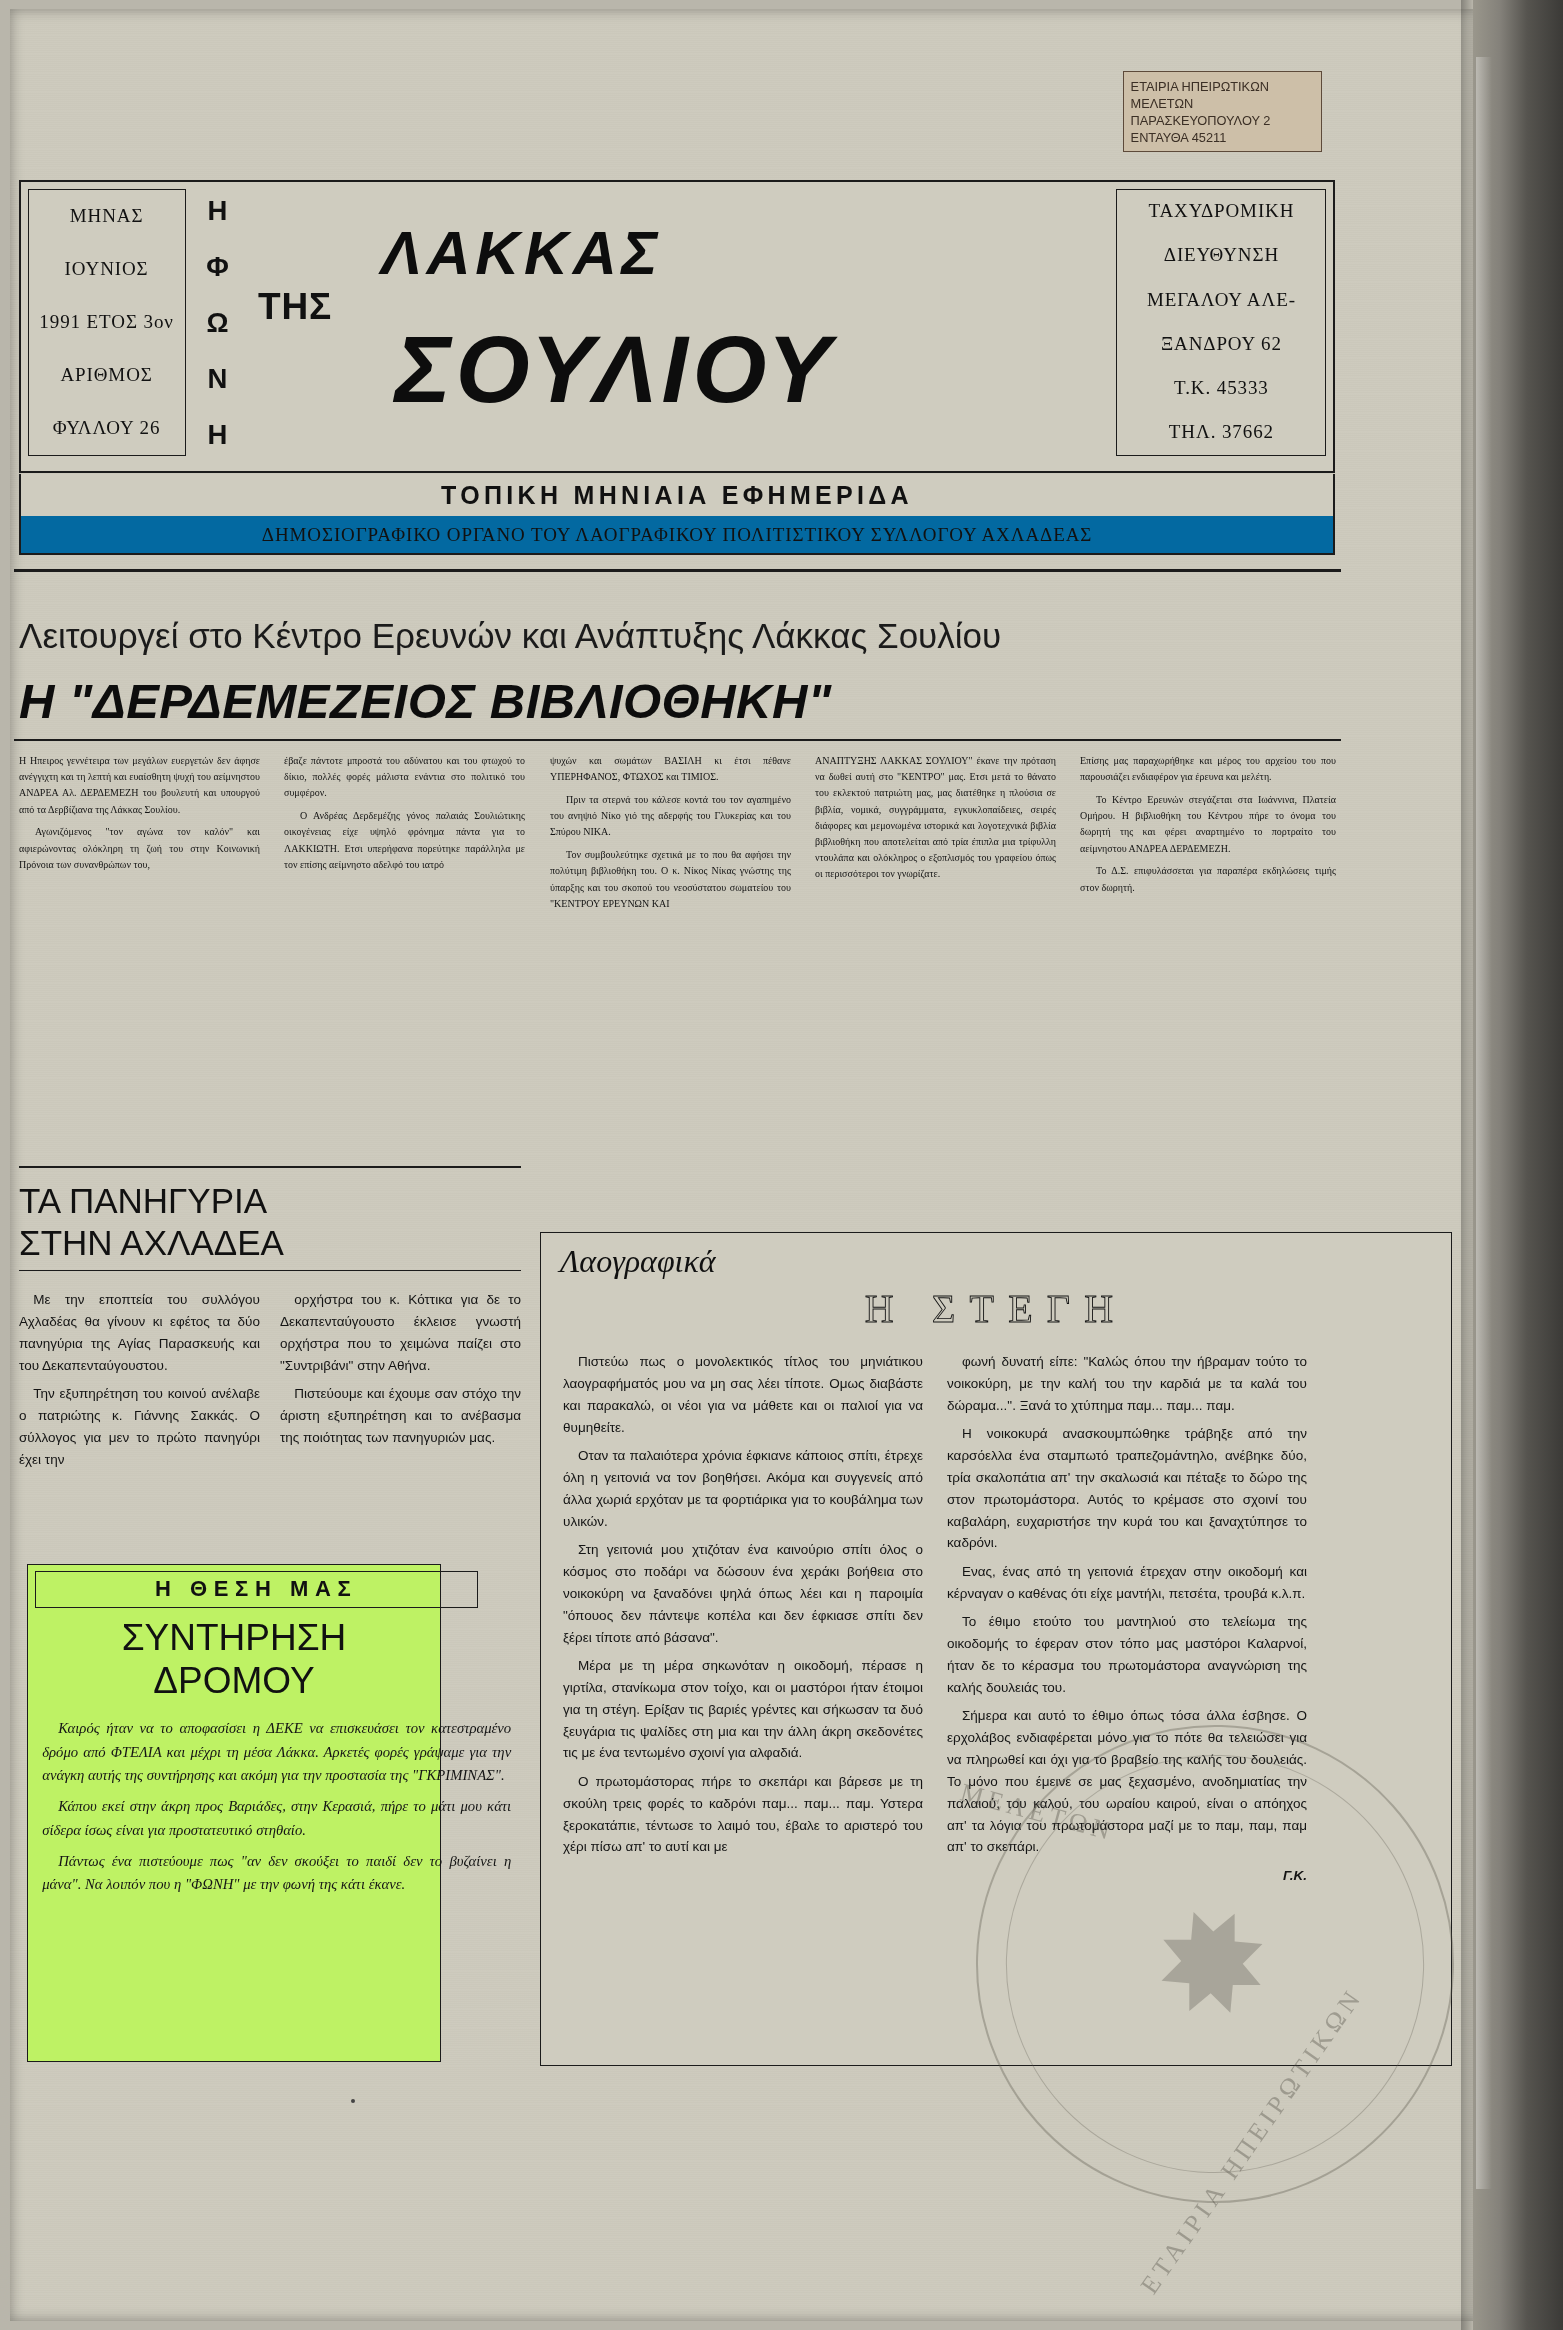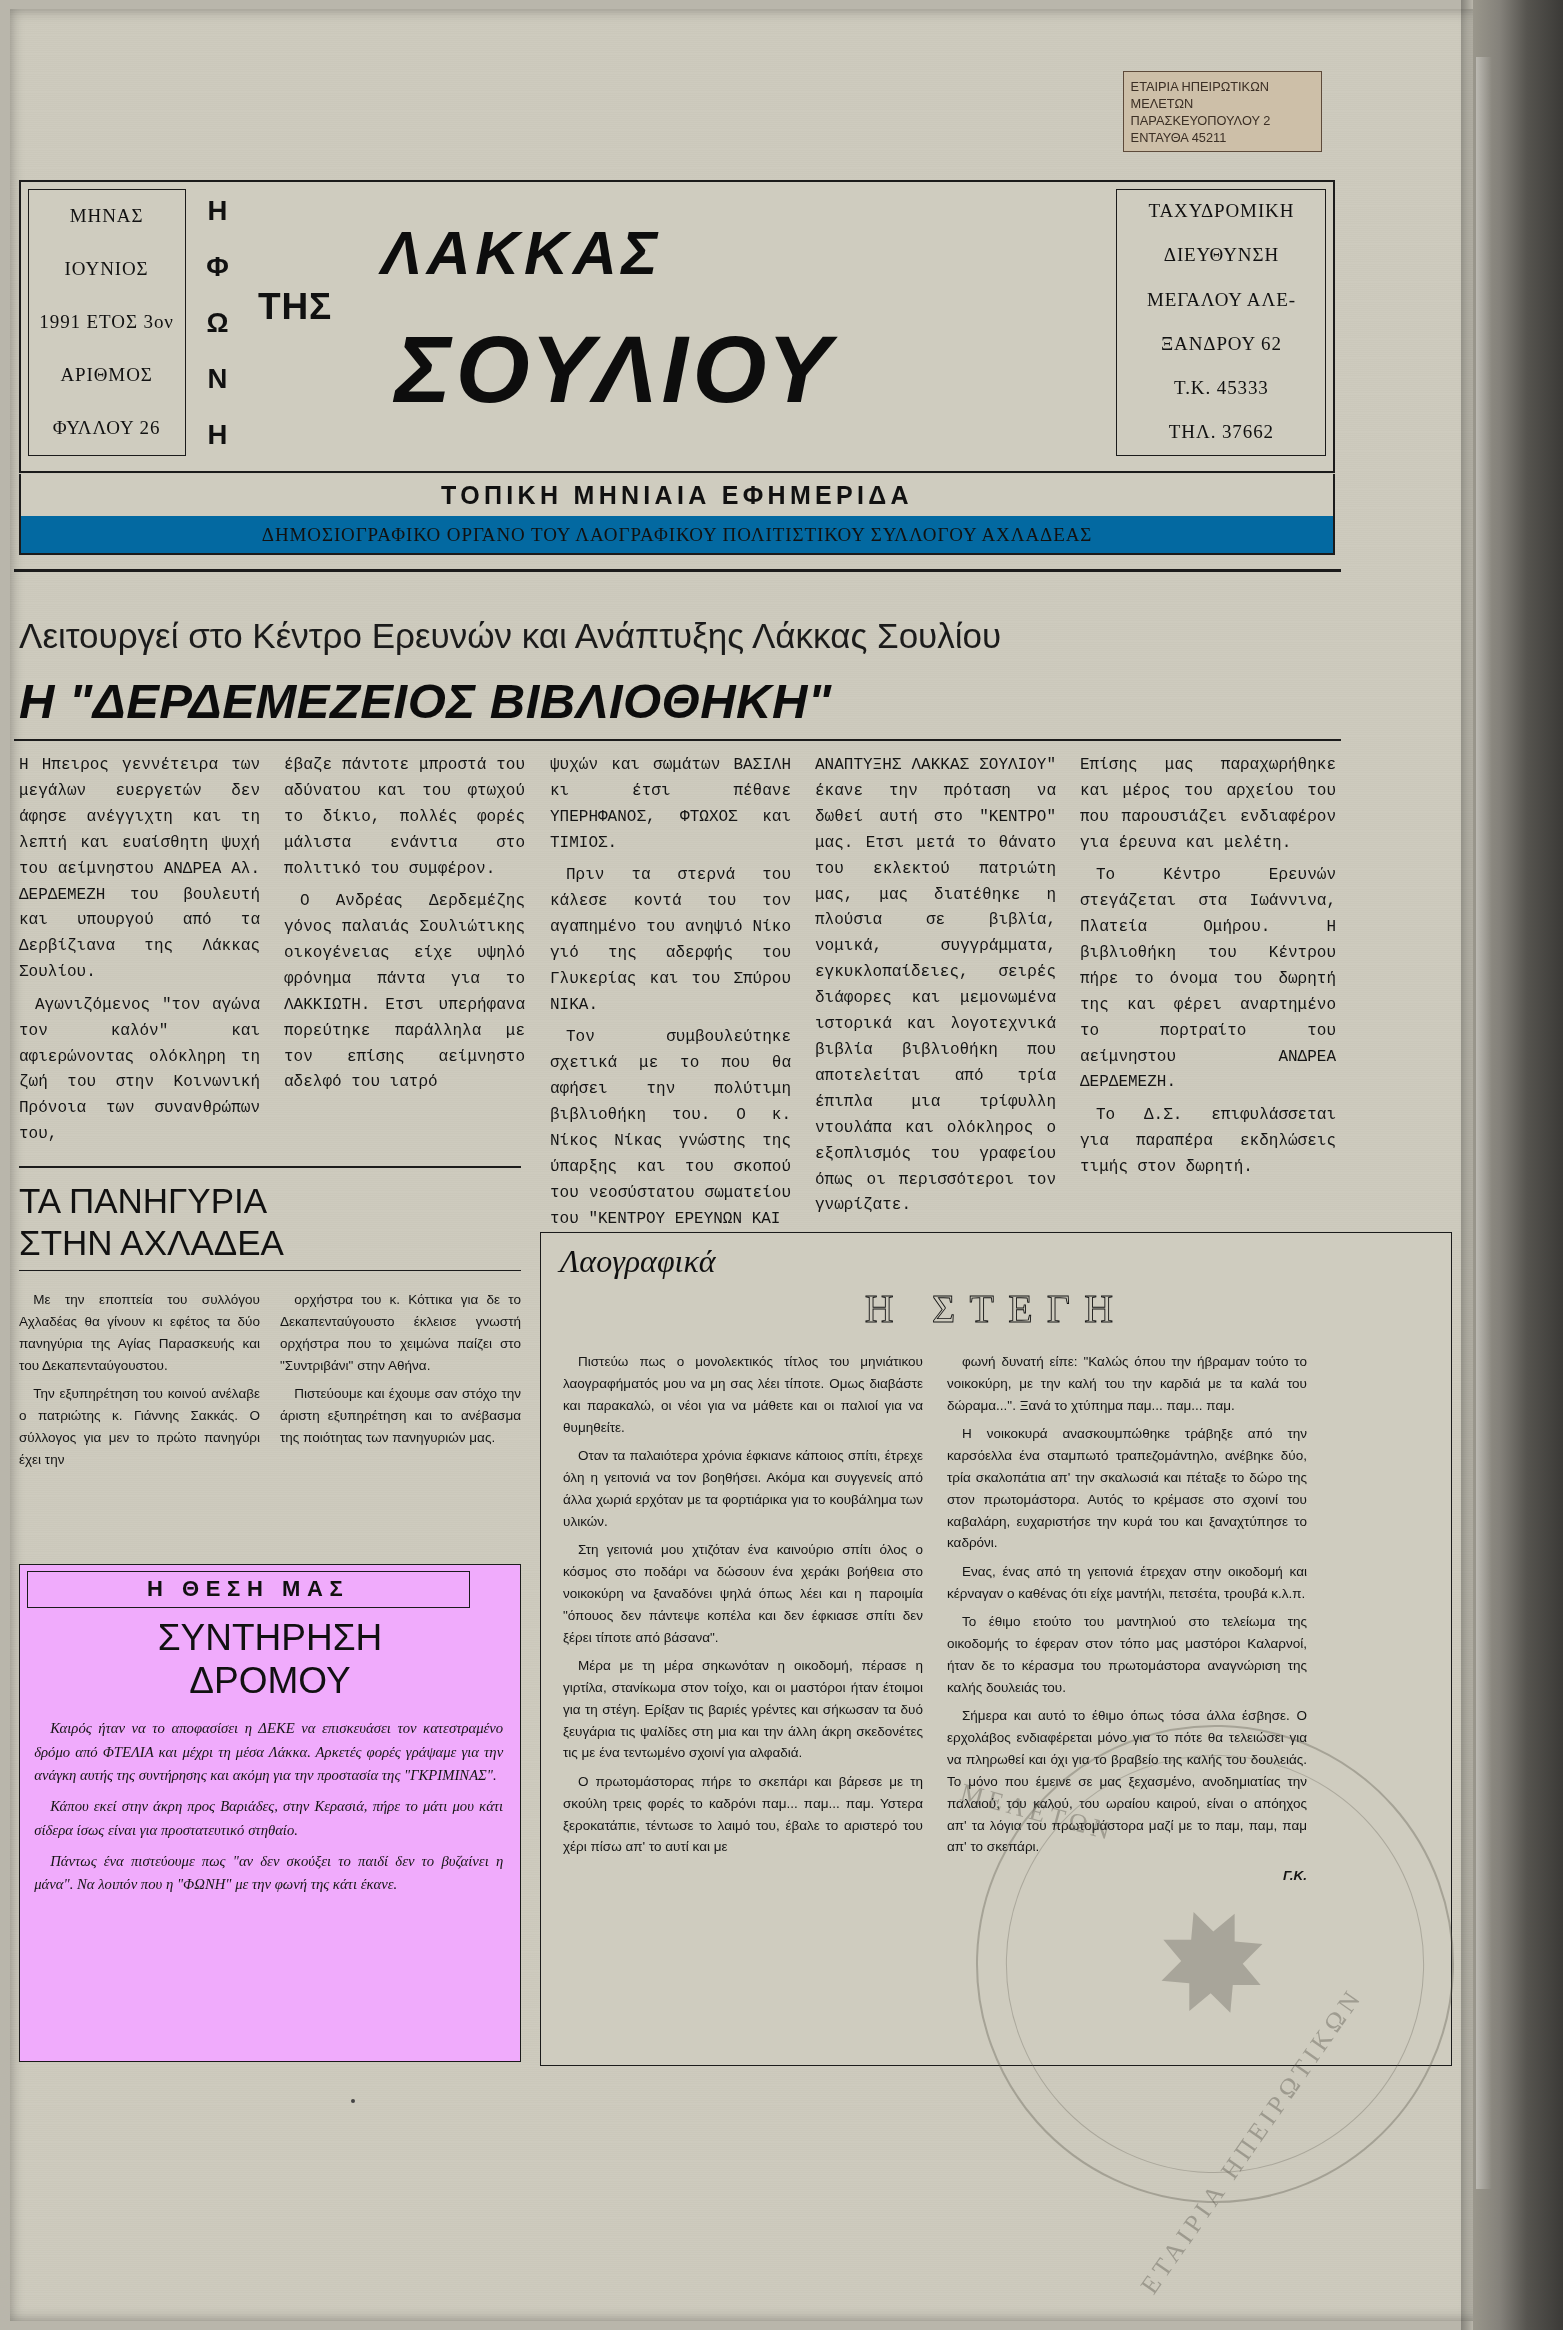--- a/index.html
+++ b/index.html
@@ -110,22 +110,22 @@
   .headline{
     position:absolute;left:19px;top:673px;width:1322px;
     font-family:"Liberation Sans", sans-serif;font-weight:bold;font-style:italic;
     font-size:49px;color:#0d0d0d;letter-spacing:0.5px;
   }
 
   
   .colwrap{position:absolute;left:19px;top:753px;width:1317px;}
   .col{
     position:absolute;top:0;width:241px;
-    font-family:Liberation Mono, monospace;
-    font-size:16px;line-height:1.62;color:#141414;text-align:justify;
+    font-family:Liberation Serif, serif;
+    font-size:10px;line-height:1.62;color:#141414;text-align:justify;
   }
   .col p{margin:0 0 6.6px 0;text-indent:16px;}
   .col p.noind{text-indent:0;}
   .c1{left:0;}
   .c2{left:265px;}
   .c3{left:531px;}
   .c4{left:796px;}
   .c5{left:1061px;width:256px;}
 
   .panhead{
@@ -136,22 +136,22 @@
   .panrule2{position:absolute;left:19px;top:1270px;width:502px;height:1.4px;background:#1b1b1b;}
 
   .twocolsmall{
     position:absolute;font-family:"Liberation Sans", sans-serif;
     font-size:13.5px;line-height:1.62;color:#141414;text-align:justify;width:241px;
   }
   .twocolsmall p{margin:0 0 6.6px 0;text-indent:14.2px;}
 
   
   .thesi{
-    position:absolute;left:19px;top:1564px;width:502px;height:498px;
-    border:1.9px solid #1b1b1b;box-sizing:border-box;background:#f0abfc;
+    position:absolute;left:27px;top:1564px;width:414px;height:498px;
+    border:1.9px solid #1b1b1b;box-sizing:border-box;background:#bef264;
   }
   .thesi-hd{
     position:absolute;left:6.6px;top:5.7px;width:441px;height:35px;
     border:1.4px solid #1b1b1b;
     display:flex;align-items:center;justify-content:center;
     font-family:"Liberation Sans", sans-serif;font-weight:bold;font-size:22px;letter-spacing:6.6px;color:#111;
   }
   .thesi-t1{
     position:absolute;left:0;top:52px;width:100%;text-align:center;
     font-family:"Liberation Sans", sans-serif;font-size:37px;color:#111;

